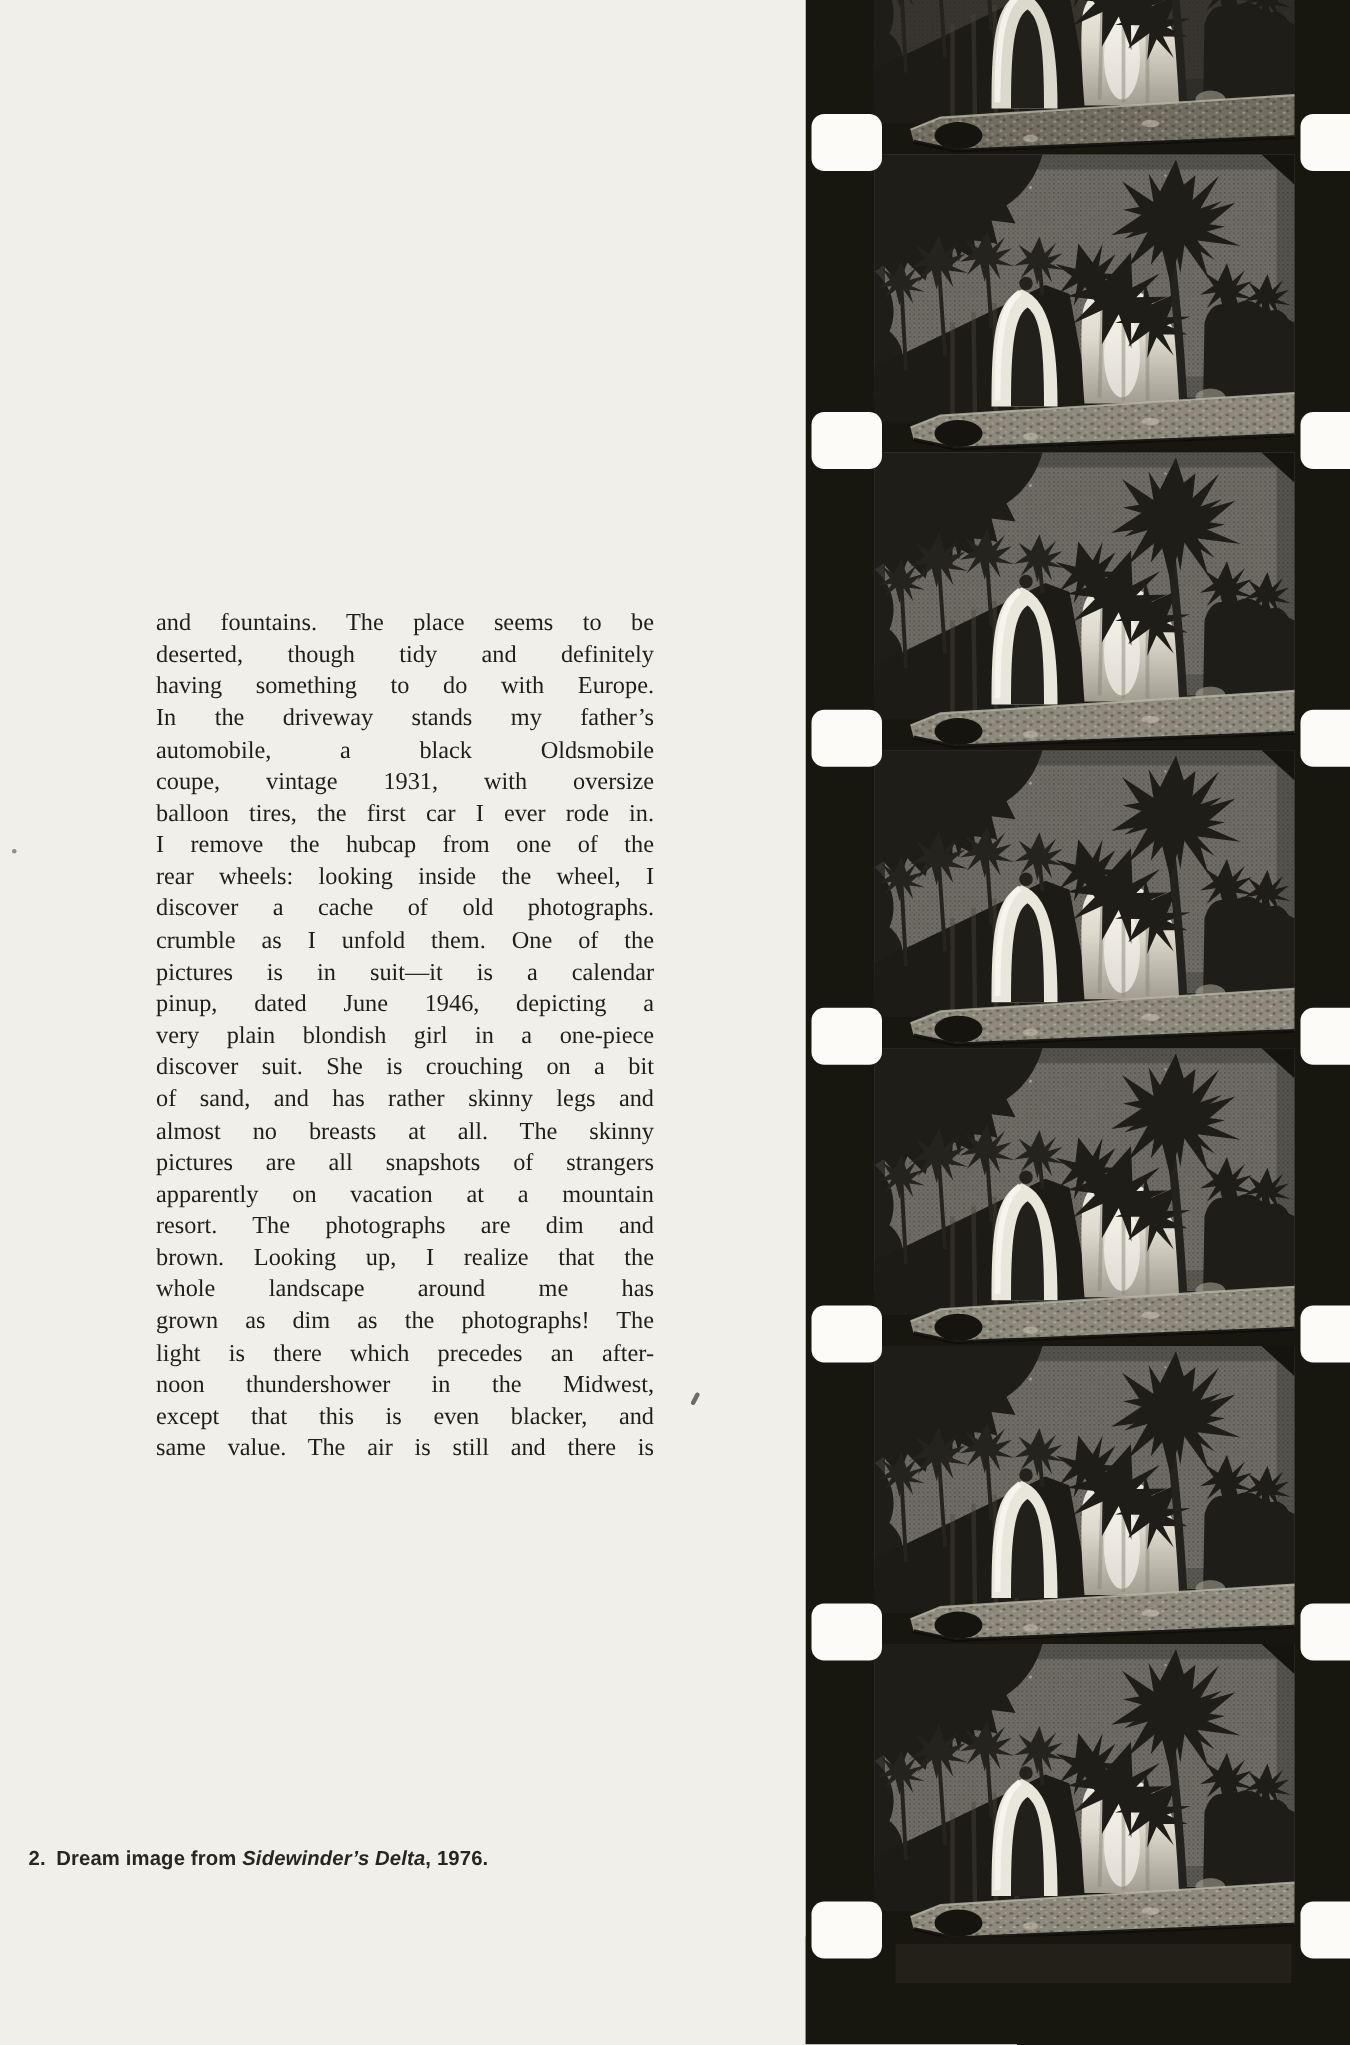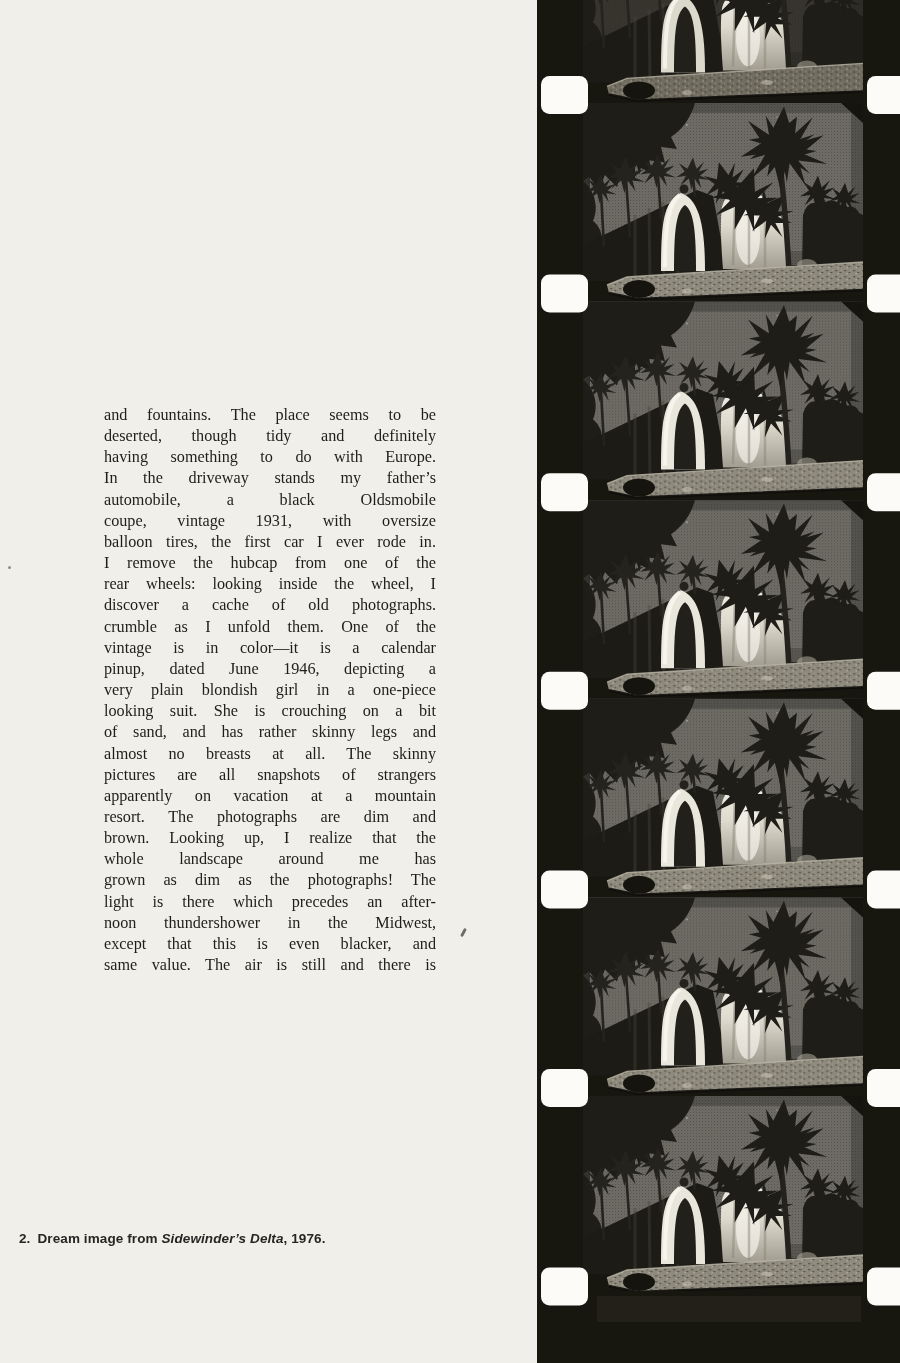--- a/index.html
+++ b/index.html
@@ -45,24 +45,24 @@
   <div class="line">deserted, though tidy and definitely</div>
   <div class="line">having something to do with Europe.</div>
   <div class="line">In the driveway stands my father’s</div>
   <div class="line">automobile, a black Oldsmobile</div>
   <div class="line">coupe, vintage 1931, with oversize</div>
   <div class="line">balloon tires, the first car I ever rode in.</div>
   <div class="line">I remove the hubcap from one of the</div>
   <div class="line">rear wheels: looking inside the wheel, I</div>
   <div class="line">discover a cache of old photographs.</div>
   <div class="line">crumble as I unfold them. One of the</div>
-  <div class="line">vintage is in color—it is a calendar</div>
+  <div class="line">pictures is in suit—it is a calendar</div>
   <div class="line">pinup, dated June 1946, depicting a</div>
   <div class="line">very plain blondish girl in a one-piece</div>
-  <div class="line">looking suit. She is crouching on a bit</div>
+  <div class="line">discover suit. She is crouching on a bit</div>
   <div class="line">of sand, and has rather skinny legs and</div>
   <div class="line">almost no breasts at all. The skinny</div>
   <div class="line">pictures are all snapshots of strangers</div>
   <div class="line">apparently on vacation at a mountain</div>
   <div class="line">resort. The photographs are dim and</div>
   <div class="line">brown. Looking up, I realize that the</div>
   <div class="line">whole landscape around me has</div>
   <div class="line">grown as dim as the photographs! The</div>
   <div class="line">light is there which precedes an after-</div>
   <div class="line">noon thundershower in the Midwest,</div>

